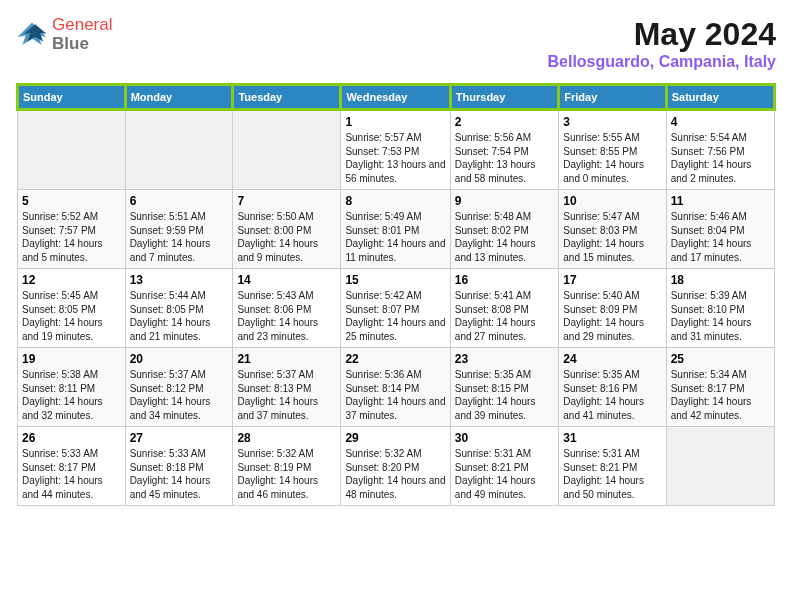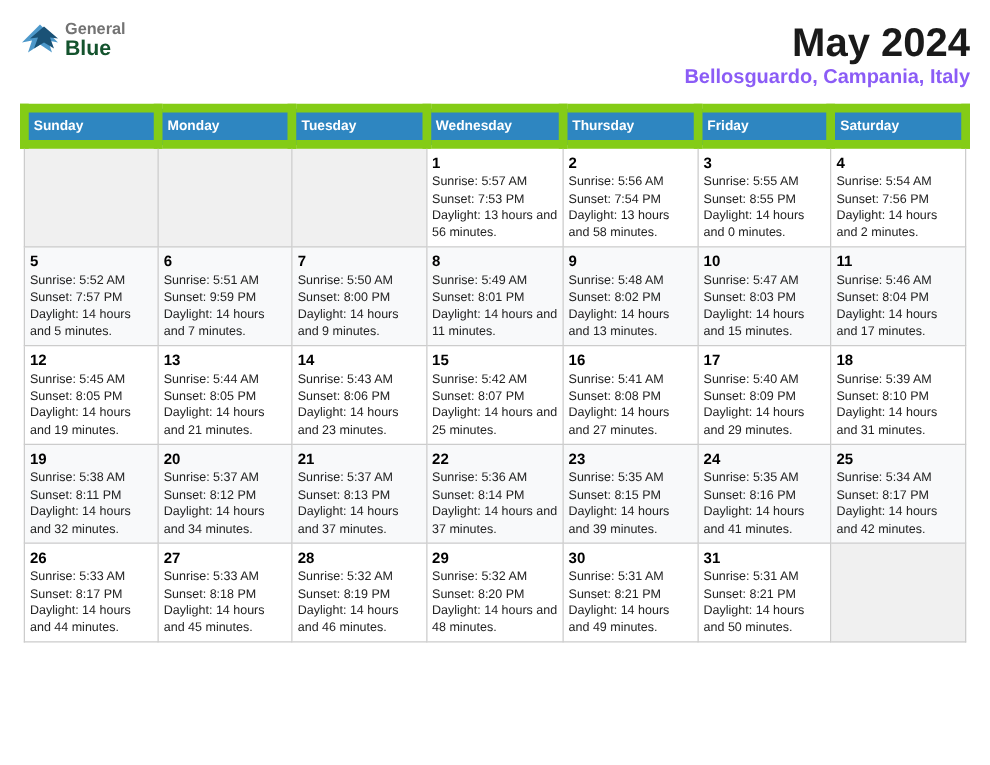--- a/index.html
+++ b/index.html
@@ -43,21 +43,21 @@
       width: 100%;
       border-collapse: collapse;
       font-size: 10.5px;
     }
     thead tr th {
       background-color: #2e86c1;
       color: #fff;
       font-weight: bold;
       padding: 5px 4px;
       text-align: left;
-      border: 7px solid #84cc16;
+      border: 3px solid #84cc16;
       font-size: 11px;
     }
     tbody tr td {
       border: 1px solid #ccc;
       vertical-align: top;
       padding: 4px 4px;
       width: 113px;
       min-height: 60px;
       background: #fff;
     }
@@ -81,22 +81,22 @@
 </head>
 <body>
 
 <div class="header">
   <div class="logo">
     <svg class="logo-bird" viewBox="0 0 40 35" xmlns="http://www.w3.org/2000/svg">
       <polygon points="20,2 38,20 28,18 32,30 20,22 8,30 12,18 2,20" fill="#2e86c1" opacity="0.85"></polygon>
       <polygon points="24,4 38,16 30,15 34,26 24,20 14,26 18,15 10,16" fill="#1a5276"></polygon>
     </svg>
     <div>
-      <div style="font-size:13px; font-weight:bold; color:#737373; line-height:1.1;">General</div>
-      <div style="font-size:17px; font-weight:bold; color:#14532d; line-height:1.1;">Blue</div>
+      <div style="font-size:17px; font-weight:normal; color:#ef4444; line-height:1.1;">General</div>
+      <div style="font-size:17px; font-weight:bold; color:#737373; line-height:1.1;">Blue</div>
     </div>
   </div>
   <div class="title-block">
     <div class="month-title">May 2024</div>
     <div class="location-title">Bellosguardo, Campania, Italy</div>
   </div>
 </div>
 
 <table>
   <thead>

